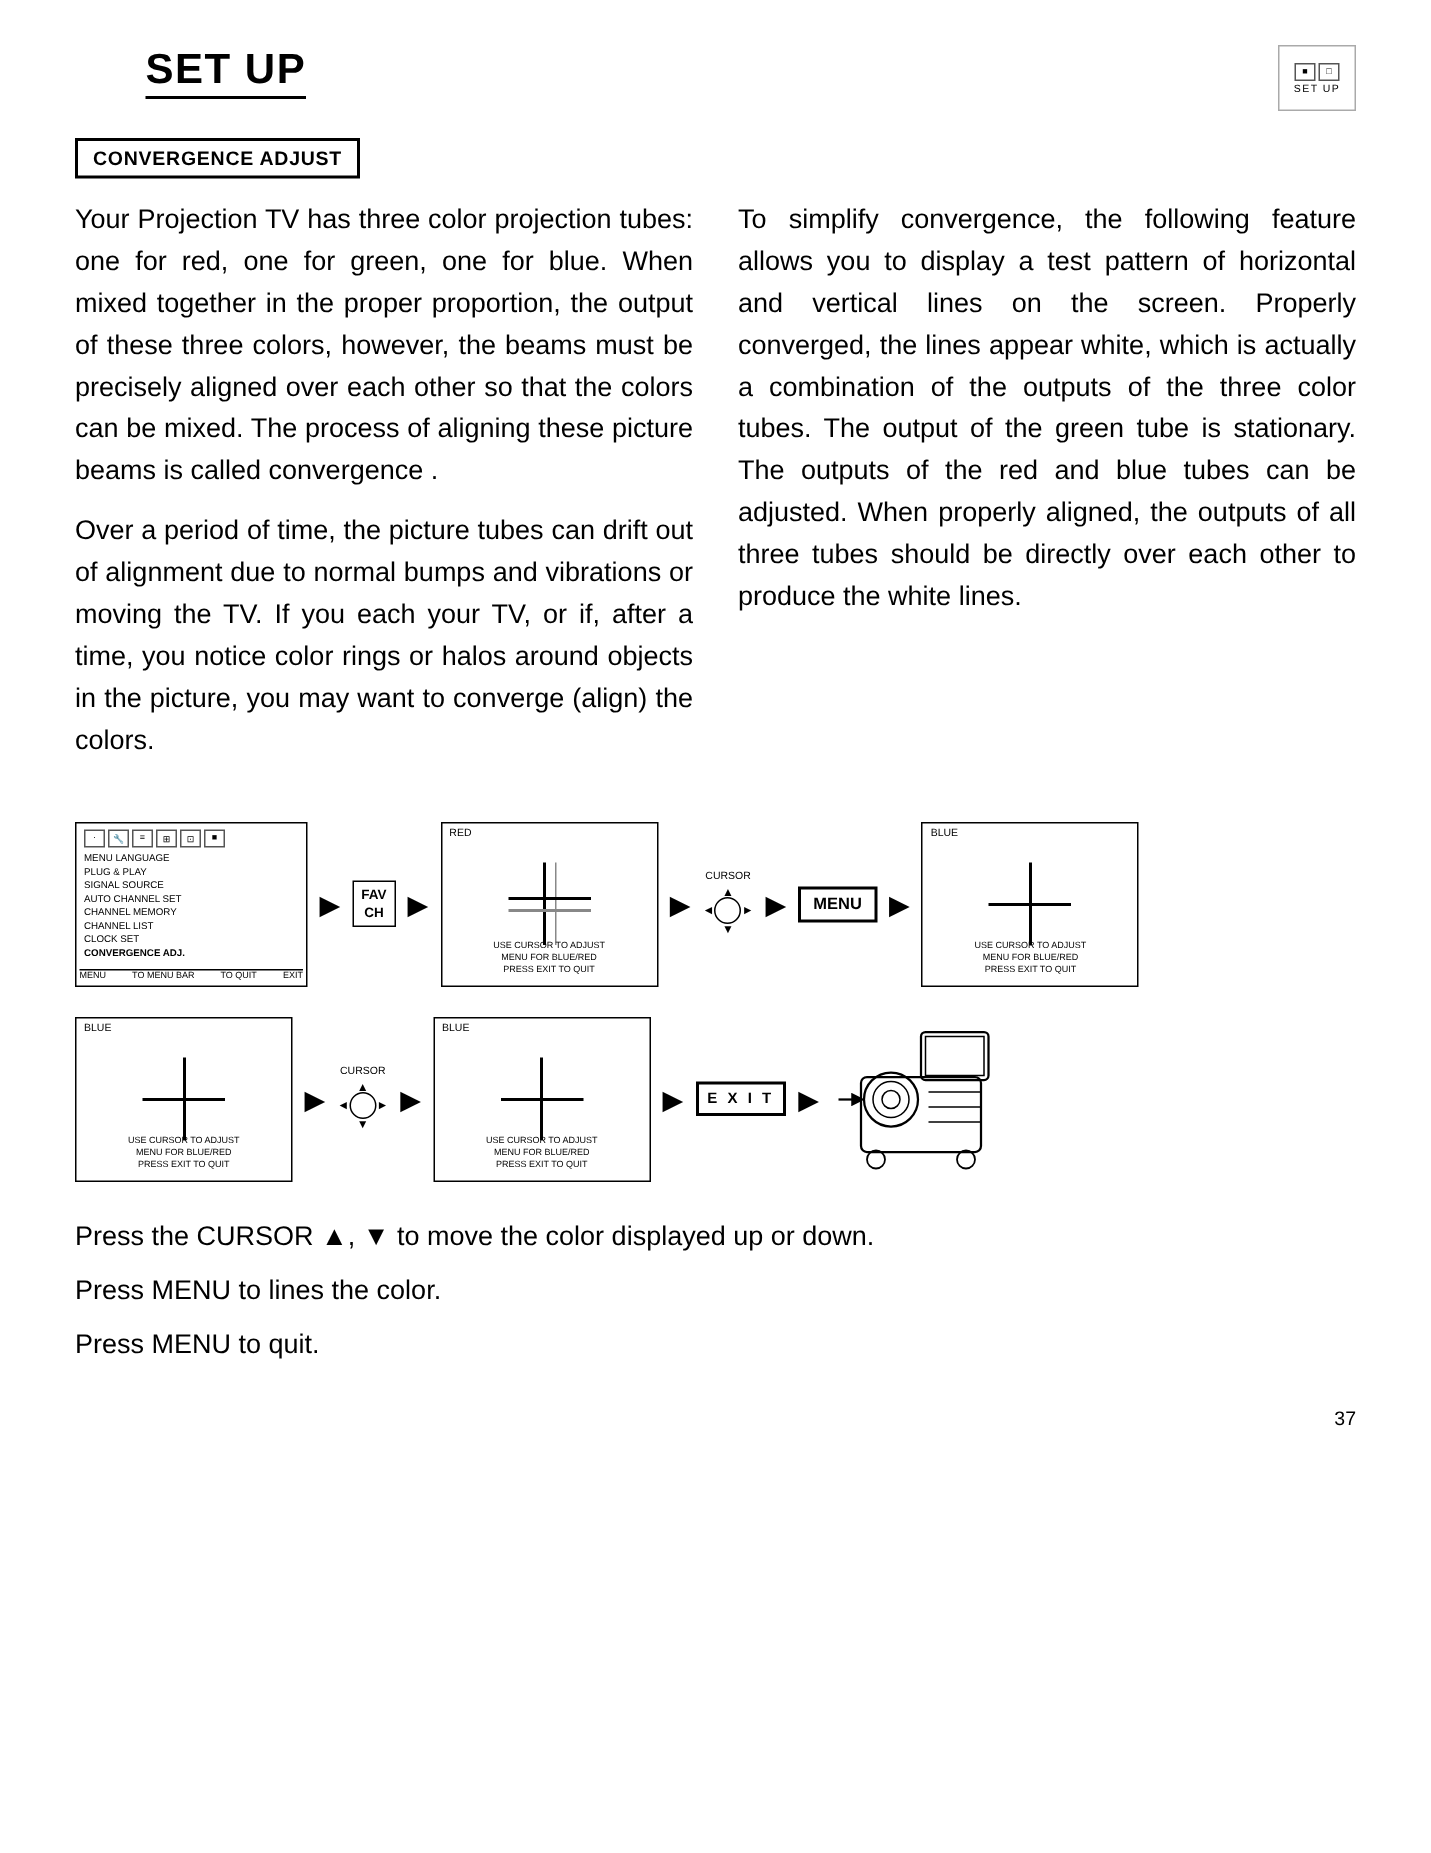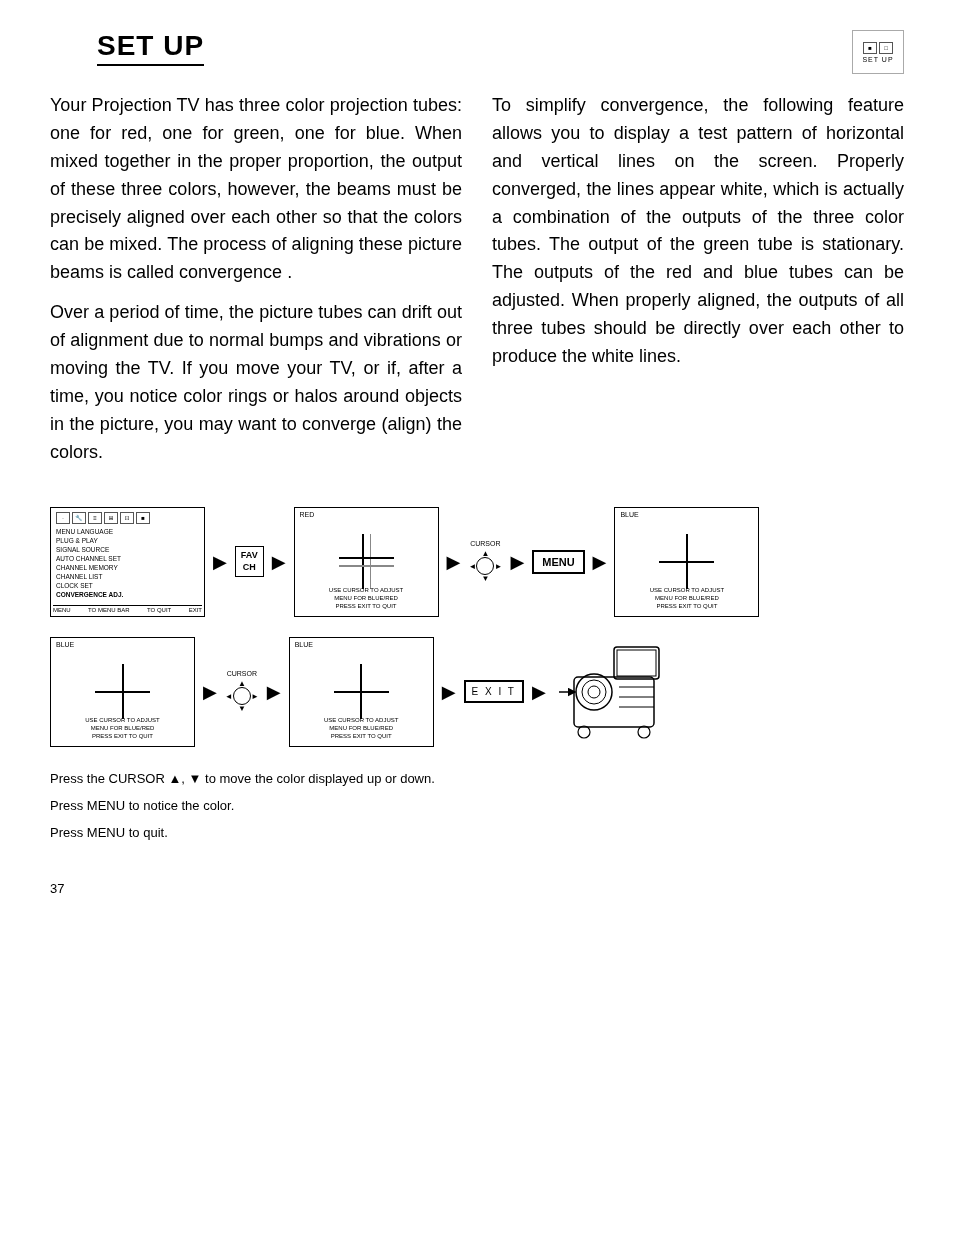--- a/index.html
+++ b/index.html
@@ -204,39 +204,39 @@
     .menu-btn {
       border: 2px solid #000;
       padding: 4px 8px;
       font-size: 11px;
       font-weight: bold;
     }
     .exit-btn {
       border: 2px solid #000;
       padding: 4px 6px;
       font-size: 10px;
-      font-weight: normal;
+      font-weight: bold;
       letter-spacing: 2px;
     }
 
     
     .instructions {
       margin-top: 20px;
-      font-size: 13px;
+      font-size: 18px;
       line-height: 1.8;
     }
     .instructions p {
       margin-bottom: 4px;
     }
 
     
     .page-number {
-      text-align: left;
+      text-align: right;
       font-size: 13px;
-      margin-top: 36px;
+      margin-top: 25px;
     }
 
     
     .diagram-row2 {
       display: flex;
       align-items: center;
       justify-content: flex-start;
       gap: 8px;
       margin: 10px 0 20px 0;
     }
@@ -257,26 +257,27 @@
     <div class="setup-icon">
       <div class="setup-icon-inner">
         <div class="menu-icon-sq">■</div>
         <div class="menu-icon-sq">□</div>
       </div>
       <div class="setup-icon-label">SET UP</div>
     </div>
   </div>
 
   
+  <div class="section-header">CONVERGENCE ADJUST</div>
 
   
   <div class="text-columns">
     <div class="text-col">
       <p>Your Projection TV has three color projection tubes: one for red, one for green, one for blue. When mixed together in the proper proportion, the output of these three colors, however, the beams must be precisely aligned over each other so that the colors can be mixed. The process of aligning these picture beams is called  convergence .</p>
-      <p>Over a period of time, the picture tubes can drift out of alignment due to normal bumps and vibrations or moving the TV. If you move your TV, or if, after a time, you notice color rings or halos around objects in the picture, you may want to converge (align) the colors.</p>
+      <p>Over a period of time, the picture tubes can drift out of alignment due to normal bumps and vibrations or moving the TV. If you each your TV, or if, after a time, you notice color rings or halos around objects in the picture, you may want to converge (align) the colors.</p>
     </div>
     <div class="text-col">
       <p>To simplify convergence, the following feature allows you to display a test pattern of horizontal and vertical lines on the screen. Properly converged, the lines appear white, which is actually a combination of the outputs of the three color tubes. The output of the green tube is stationary. The outputs of the red and blue tubes can be adjusted. When properly aligned, the outputs of all three tubes should be directly over each other to produce the white lines.</p>
     </div>
   </div>
 
   
   <div class="diagram-row">
 
     <div class="diag-box diag-menu-box">
@@ -428,19 +429,19 @@
             <path d="M0,0 L6,3 L0,6 Z" fill="#000"></path>
           </marker>
         </defs>
       </svg>
     </div>
   </div>
 
   
   <div class="instructions">
     <p>Press the  CURSOR ▲, ▼ to move the color displayed up or down.</p>
-    <p>Press MENU to notice the color.</p>
+    <p>Press MENU to lines the color.</p>
     <p>Press MENU to quit.</p>
   </div>
 
   
   <div class="page-number">37</div>
 </div>
 
 </body></html>

